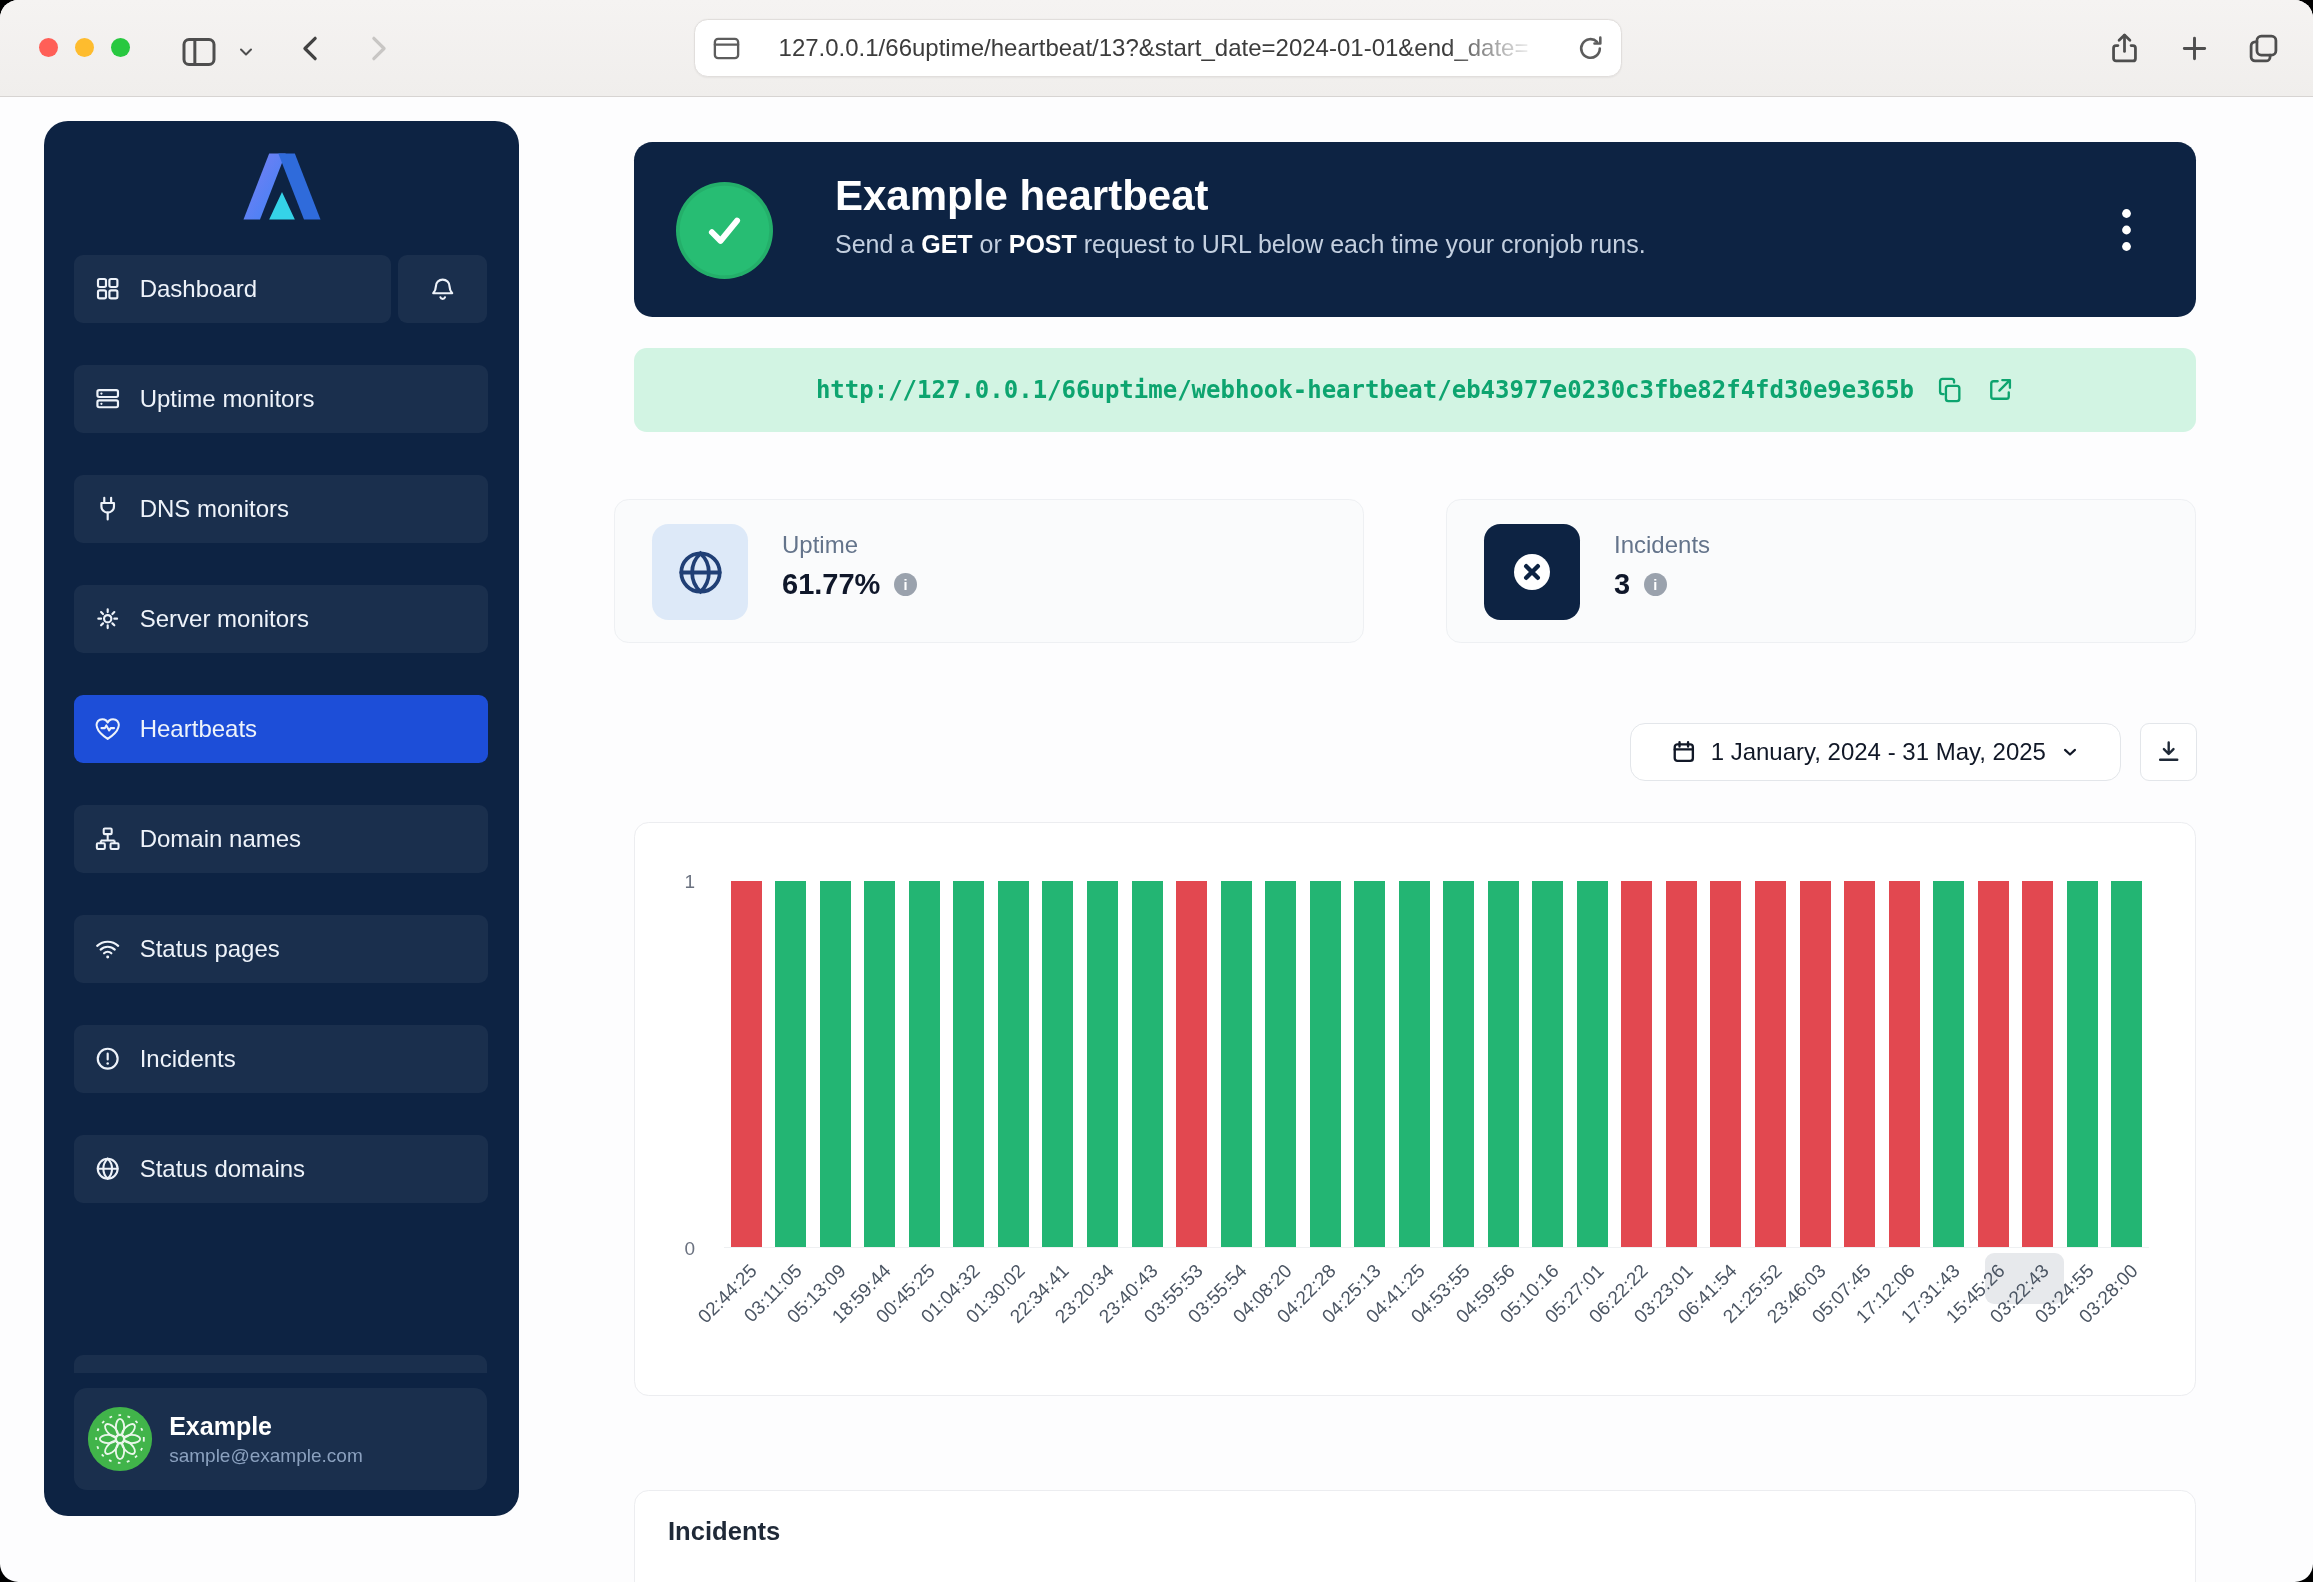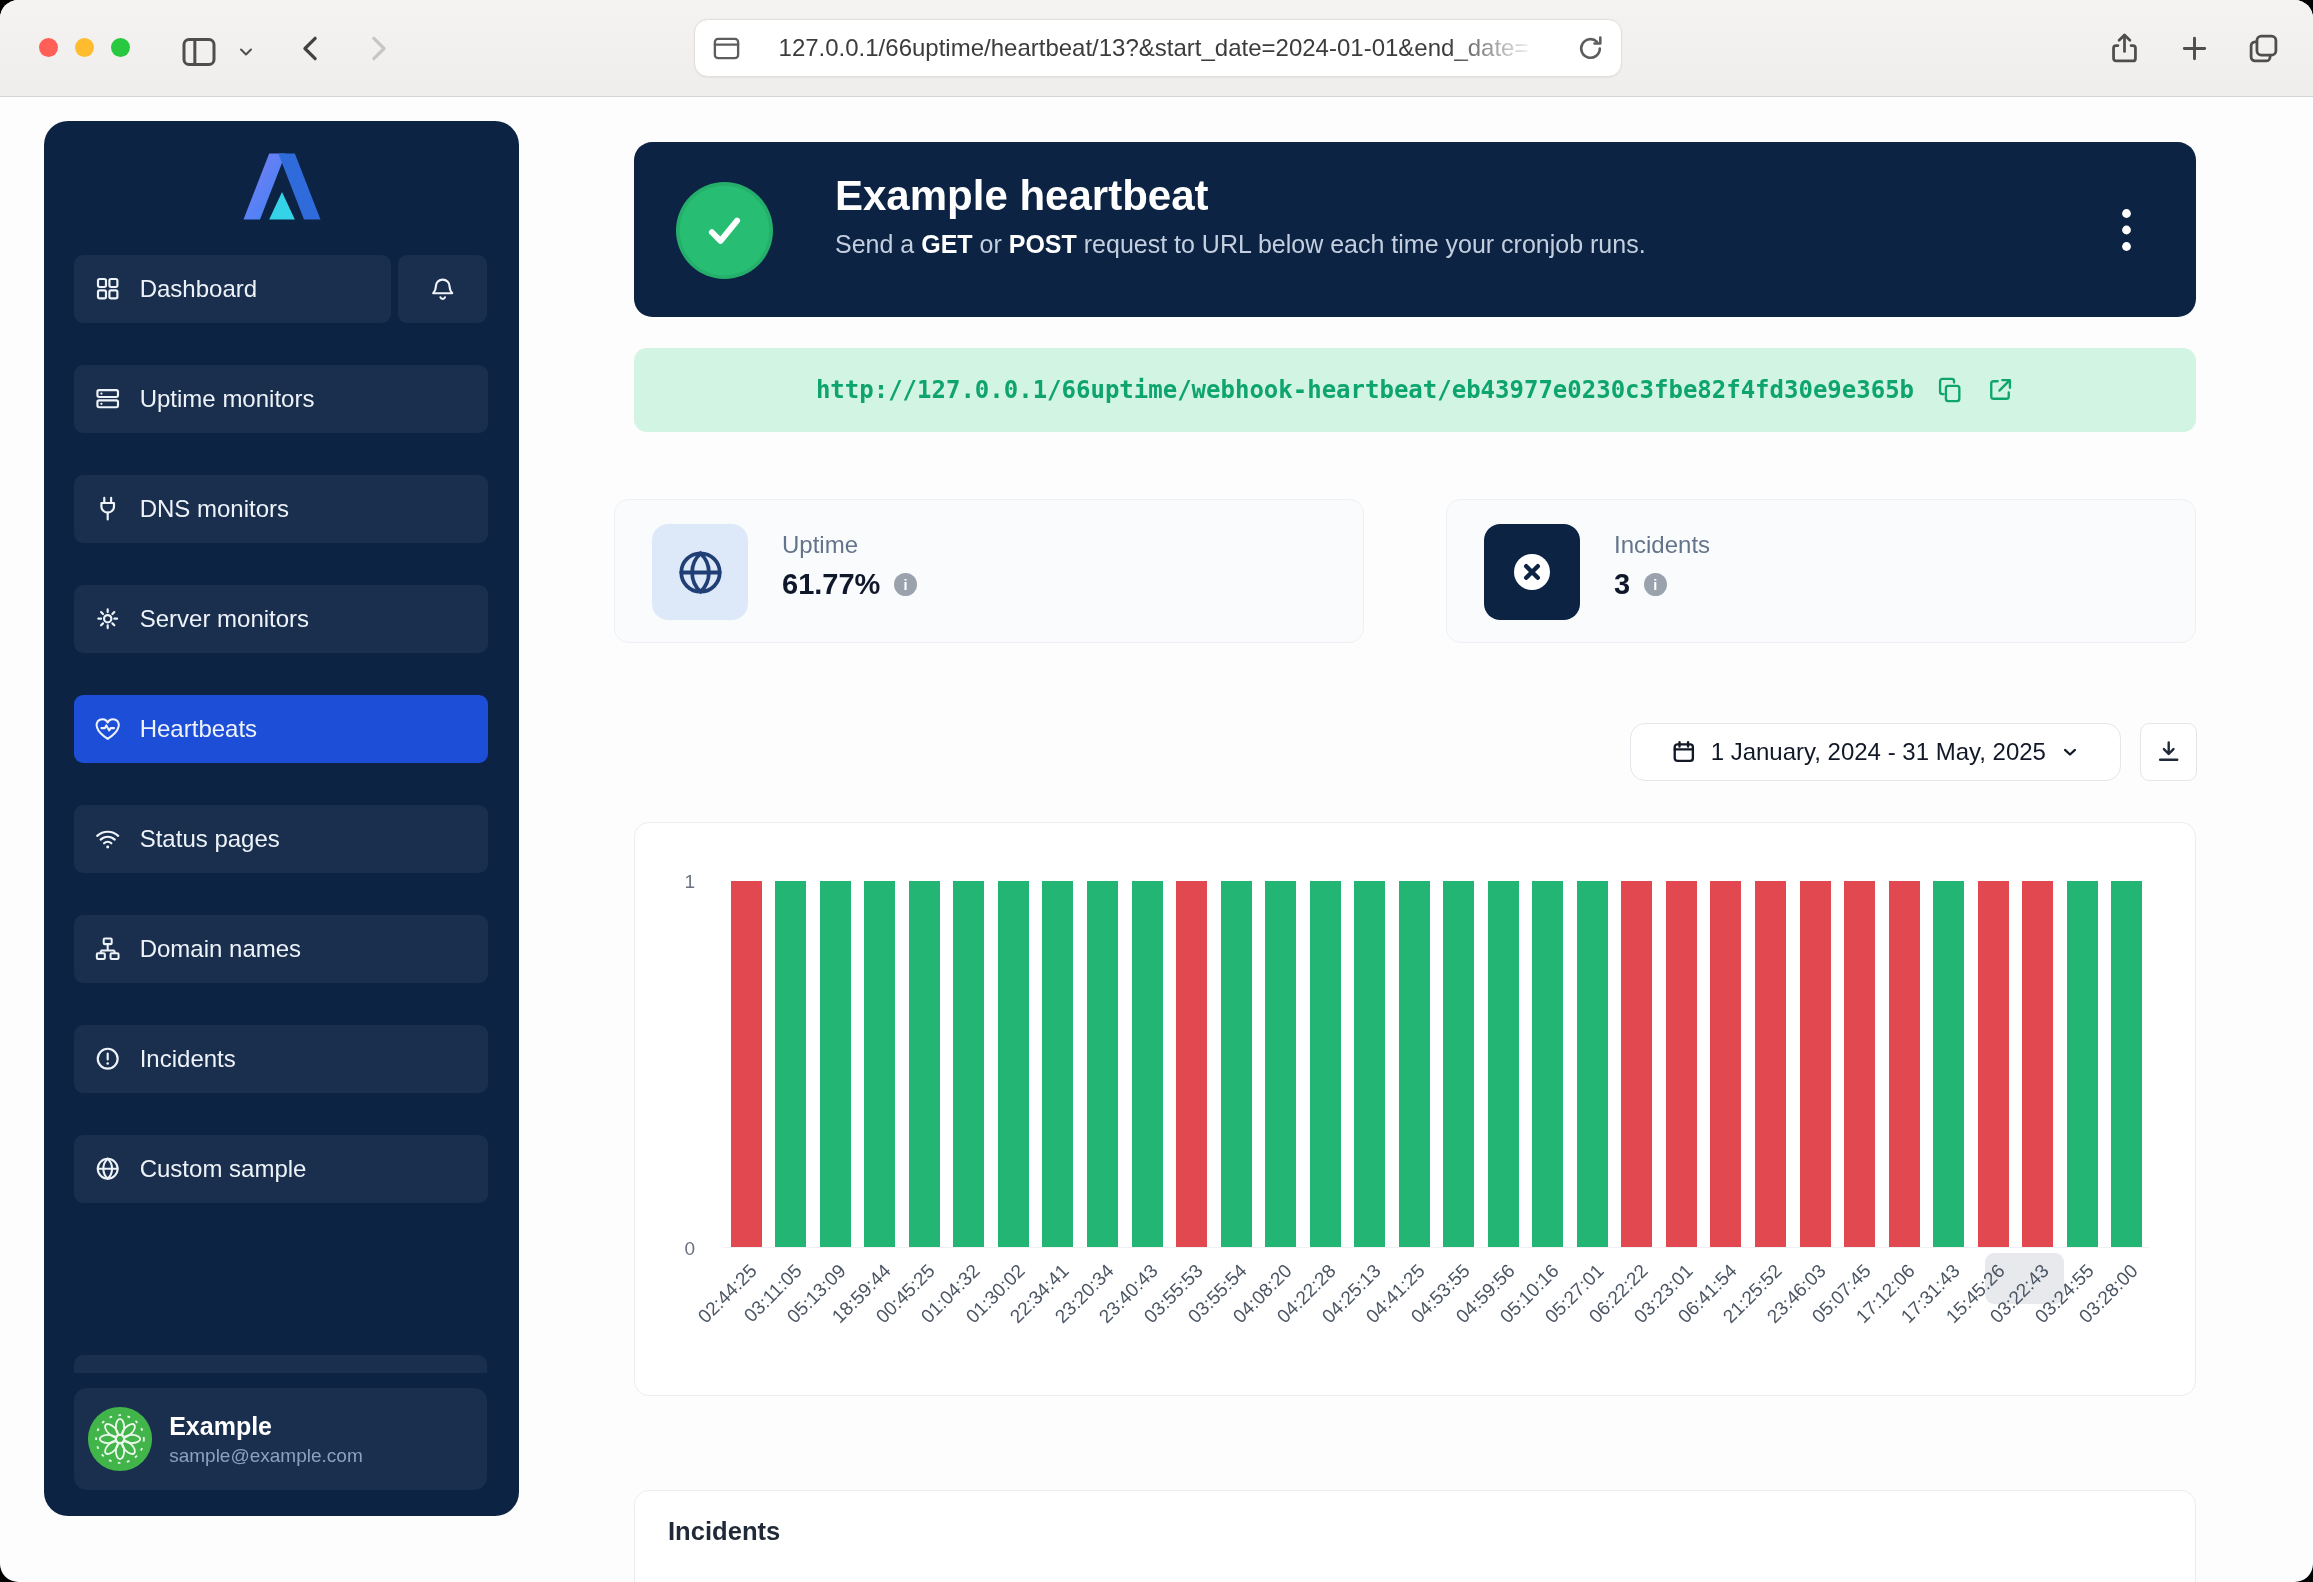--- a/index.html
+++ b/index.html
@@ -246,58 +246,58 @@
           <span class="nav-icon">
             <svg viewBox="0 0 24 24" fill="none" stroke="currentColor" stroke-width="1.8" stroke-linecap="round" stroke-linejoin="round">
               <path d="M12 21s-8-5.3-9.3-10A5 5 0 0 1 12 6.6 5 5 0 0 1 21.3 11C20 15.7 12 21 12 21z"></path>
               <path d="M6.5 11.5h3l1.3-2.4 2.5 4.4 1.3-2h3"></path>
             </svg>
           </span>
           <span class="nav-label">Heartbeats</span>
         </div>
         <div class="nav-item">
           <span class="nav-icon">
+            <svg viewBox="0 0 24 24" fill="none" stroke="currentColor" stroke-width="1.8" stroke-linejoin="round">
+              <rect x="8.5" y="3" width="7" height="5" rx="1"></rect>
+              <rect x="2.5" y="16" width="7" height="5" rx="1"></rect>
+              <rect x="14.5" y="16" width="7" height="5" rx="1"></rect>
+              <path d="M12 8v5.5M6 13.5h12M6 13.5V16M18 13.5V16"></path>
+            </svg>
+          </span>
+          <span class="nav-label">Domain names</span>
+        </div>
+        <div class="nav-item">
+          <span class="nav-icon">
             <svg viewBox="0 0 24 24" fill="none" stroke="currentColor" stroke-width="1.9" stroke-linecap="round">
               <path d="M2.8 9.5a13.5 13.5 0 0 1 18.4 0"></path>
               <path d="M5.8 12.8a9 9 0 0 1 12.4 0"></path>
               <path d="M8.8 16a4.6 4.6 0 0 1 6.4 0"></path>
               <circle cx="12" cy="19.2" r="1.3" fill="currentColor" stroke="none"></circle>
             </svg>
           </span>
           <span class="nav-label">Status pages</span>
         </div>
         <div class="nav-item">
           <span class="nav-icon">
-            <svg viewBox="0 0 24 24" fill="none" stroke="currentColor" stroke-width="1.8" stroke-linejoin="round">
-              <rect x="8.5" y="3" width="7" height="5" rx="1"></rect>
-              <rect x="2.5" y="16" width="7" height="5" rx="1"></rect>
-              <rect x="14.5" y="16" width="7" height="5" rx="1"></rect>
-              <path d="M12 8v5.5M6 13.5h12M6 13.5V16M18 13.5V16"></path>
-            </svg>
-          </span>
-          <span class="nav-label">Domain names</span>
-        </div>
-        <div class="nav-item">
-          <span class="nav-icon">
             <svg viewBox="0 0 24 24" fill="none" stroke="currentColor" stroke-width="1.9" stroke-linecap="round">
               <circle cx="12" cy="12" r="8.7"></circle>
               <path d="M12 7.6v5"></path>
               <circle cx="12" cy="16.2" r="1.1" fill="currentColor" stroke="none"></circle>
             </svg>
           </span>
           <span class="nav-label">Incidents</span>
         </div>
         <div class="nav-item">
           <span class="nav-icon">
             <svg viewBox="0 0 24 24" fill="none" stroke="currentColor" stroke-width="1.8" stroke-linecap="round">
               <circle cx="12" cy="12" r="8.7"></circle>
               <path d="M3.3 12h17.4M12 3.3c2.5 2.3 3.8 5.4 3.8 8.7s-1.3 6.4-3.8 8.7c-2.5-2.3-3.8-5.4-3.8-8.7s1.3-6.4 3.8-8.7z"></path>
             </svg>
           </span>
-          <span class="nav-label">Custom sample</span>
+          <span class="nav-label">Status domains</span>
         </div>
       </nav>
     <div id="partial-item"></div>
     <div id="user-card">
       <svg viewBox="0 0 72 72" width="66" height="66">
         <circle cx="36" cy="36" r="35" fill="#41b44a"></circle>
         <g stroke="#eaf7ea" stroke-width="2" fill="none">
           <circle cx="36" cy="36" r="5"></circle>
           <ellipse cx="36" cy="23" rx="4.5" ry="9"></ellipse>
           <ellipse cx="36" cy="23" rx="4.5" ry="9" transform="rotate(45 36 36)"></ellipse>

